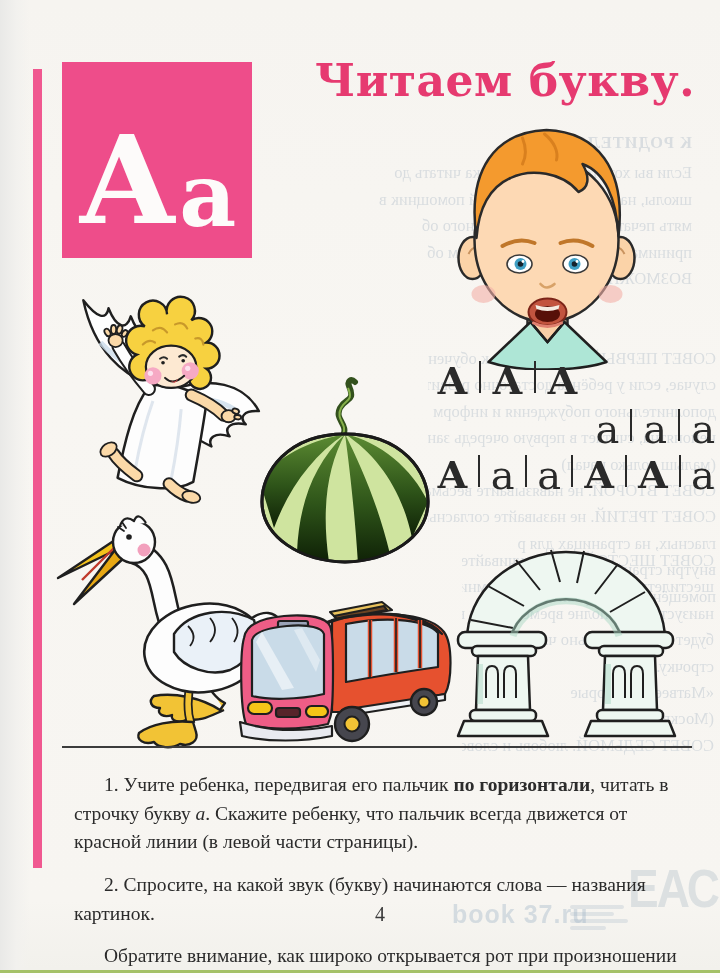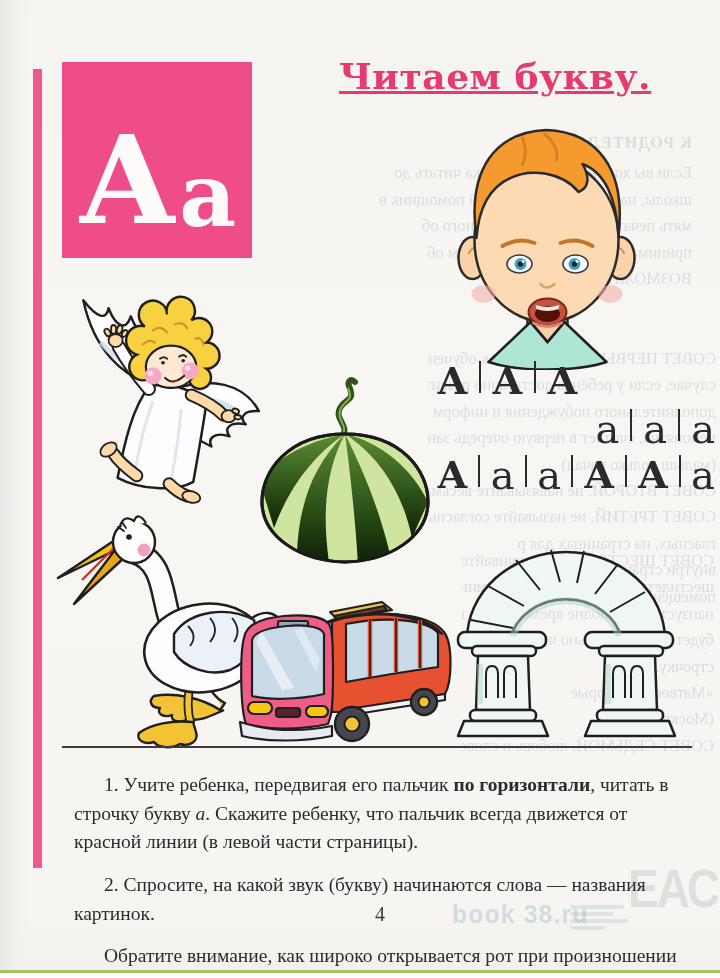--- a/index.html
+++ b/index.html
@@ -15,22 +15,22 @@
   
   .red-line{position:absolute;left:33px;top:69px;width:9px;height:799px;background:#f05890;z-index:2;}
 
   
   .tile{position:absolute;left:62px;top:62px;width:190px;height:196px;background:#ee4d8a;z-index:3;
         display:flex;align-items:flex-end;justify-content:center;padding-bottom:28px;box-sizing:border-box;}
   .tile .big{font-family:"DejaVu Serif",serif;font-weight:bold;color:#fdfbfa;font-size:122px;line-height:.8;}
   .tile .small{font-family:"DejaVu Serif",serif;font-weight:bold;color:#fdfbfa;font-size:88px;line-height:.8;margin-left:2px;}
 
   
-  .title{position:absolute;right:25px;top:55px;width:400px;text-align:center;z-index:4;
-        font-family:"DejaVu Serif",serif;font-weight:bold;font-size:36px;color:#e63a70;letter-spacing:.5px;text-decoration:underline;}
+  .title{position:absolute;right:25px;top:55px;width:400px;text-align:right;z-index:4;
+        font-family:"DejaVu Serif",serif;font-weight:bold;font-size:44px;color:#e63a70;letter-spacing:.5px;}
 
   
   .rows{position:absolute;left:437px;top:358px;width:278px;z-index:4;}
   .row{display:flex;align-items:center;height:46px;}
   .row1{justify-content:flex-start;}
   .row2{justify-content:flex-end;margin-top:2px;}
   .row3{justify-content:space-between;margin-top:0px;}
   .L{font-family:"DejaVu Serif",serif;font-size:40px;color:#2a2a2a;line-height:1;}
   .L.b{font-weight:bold;font-size:38px;}
   .sep{display:inline-block;width:2px;height:32px;background:#2a2a2a;margin:0 11px;position:relative;top:-4px;}
@@ -92,21 +92,21 @@
   <div class="ghost" style="left:462px;top:548px;width:252px;">
     <span class="gh">СОВЕТ ШЕСТОЙ. не переучивайте, чтобы</span>
     <span class="gh">шестилетку, если он читает и помнит сл</span>
     <span class="gh">наизусть, что вполне времени. Для всех</span>
     <span class="gh">будет самостоятельно читать этого слога к</span>
     <span class="gh">строчку.</span>
     <span class="gh">«Матвеевы, которые</span>
     <span class="gh">(Москва, 20)</span>
     <span class="gh">СОВЕТ СЕДЬМОЙ. любовь и словом помочь</span>
   </div>
-  <div class="wm">book 38.ru</div>
+  <div class="wm">book 37.ru</div>
   <div class="eac">ЕАС</div>
   <div class="wm-bars">
     <i style="width:54px"></i>
       <i style="width:44px"></i>
       <i style="width:58px"></i>
       <i style="width:36px"></i>
   </div>
 
   <div class="red-line"></div>
 

